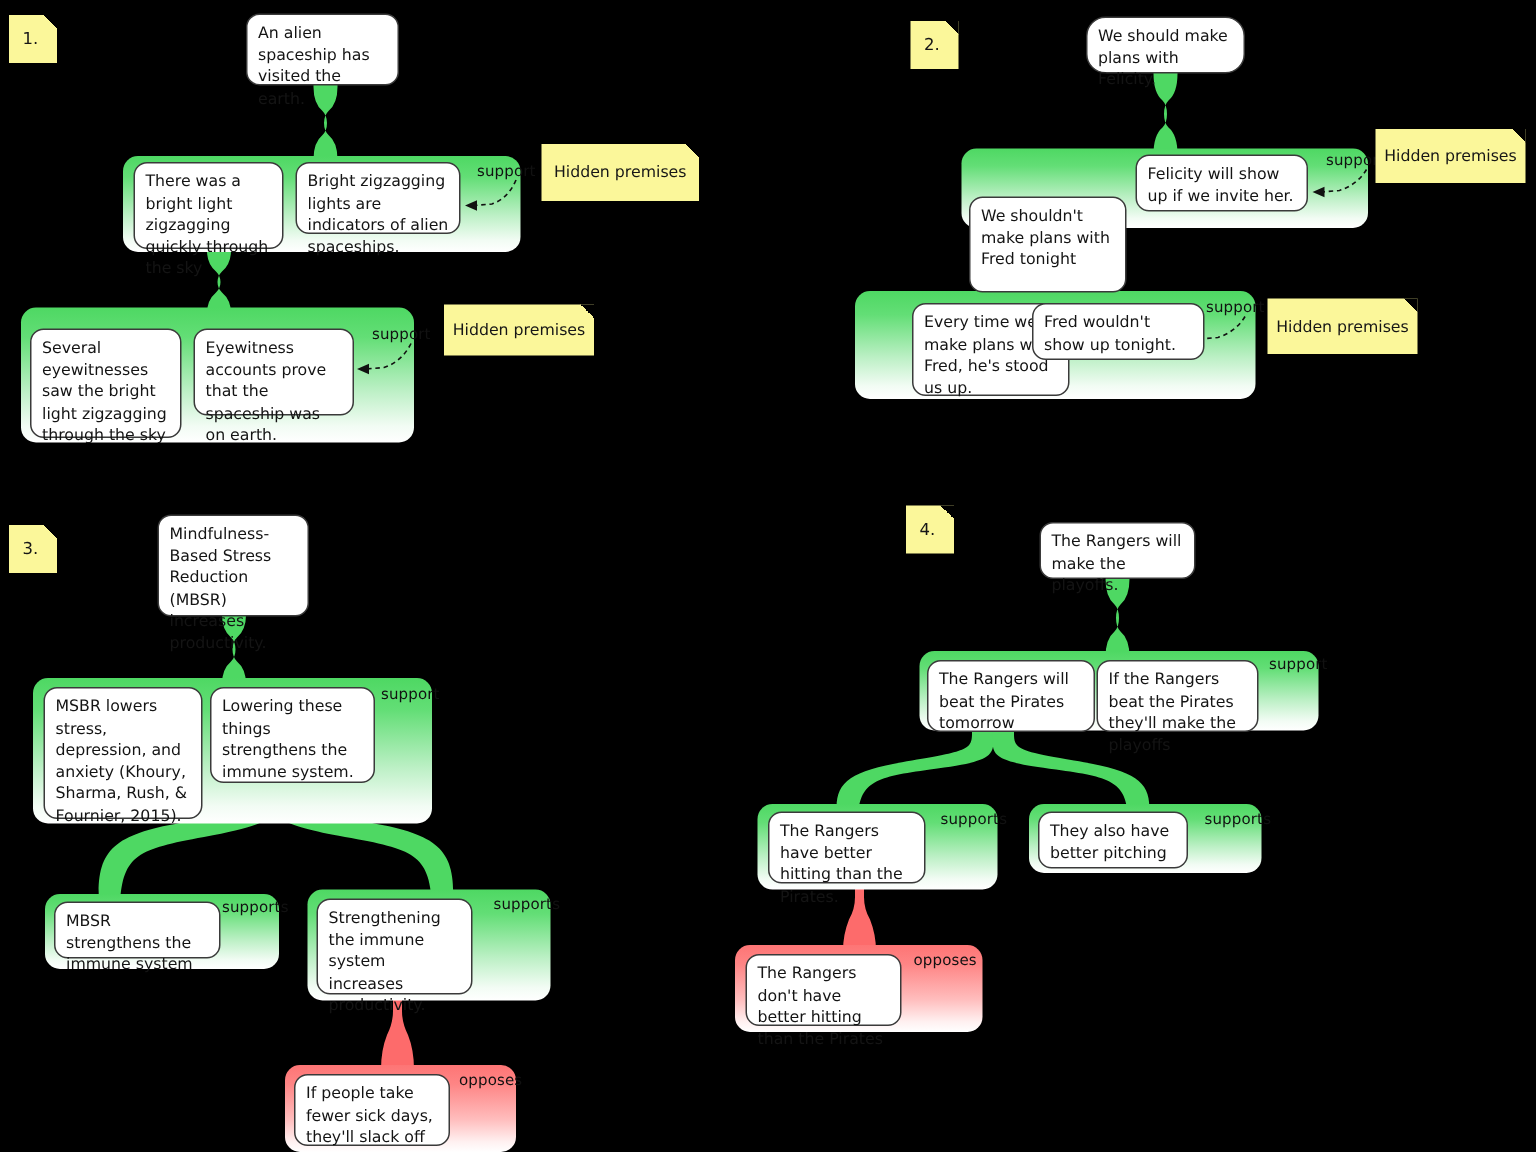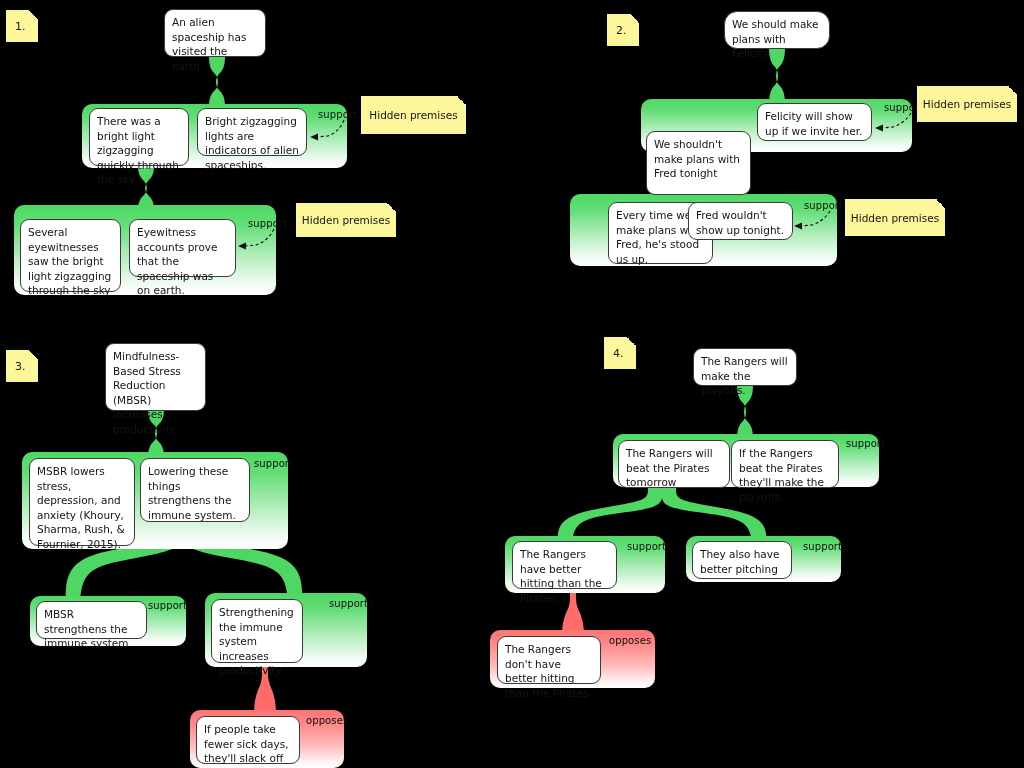--- a/index.html
+++ b/index.html
@@ -163,21 +163,21 @@
 
   <div class="band green" style="left:570px;top:194px;width:267px;height:72px;">
     <span class="tag" style="left:234px;top:7px;">support</span>
     <svg style="position:absolute;left:218px;top:15px;" width="44" height="22" viewBox="0 0 44 22">
       <path d="M42 2 Q36 12 24 16 L12 17" stroke="#111" stroke-width="1.1" fill="none" stroke-dasharray="3,2.5"></path>
       <path d="M6 17 L14 13.5 L14 20.5 Z" fill="#111"></path>
     </svg>
   </div>
 
   <div class="claim" style="left:576px;top:202px;width:105px;height:62px;margin-left:32px;">Every time we make plans with Fred, he's stood us up.</div>
-  <div class="claim" style="left:688px;top:202px;width:105px;height:38px;">Fred wouldn't show up tonight.</div>
+  <div class="claim" style="left:688px;top:202px;width:115px;height:38px;">Fred wouldn't show up tonight.</div>
 
   <div class="note hidden-note" style="left:845px;top:199px;width:100px;height:37px;">
     <span class="corner"></span>
     <span class="txt">Hidden premises</span>
   </div>
 
   <div class="note num" style="left:6px;top:350px;width:32px;height:32px;">
     <span class="corner"></span>
     <span class="txt">3.</span>
   </div>
@@ -210,21 +210,21 @@
   </div>
 
   <div class="band green" style="left:30px;top:596px;width:156px;height:50px;">
     <span class="tag" style="left:118px;top:5px;">supports</span>
   </div>
   <div class="claim" style="left:36px;top:601px;width:111px;height:38px;">MBSR strengthens the immune system</div>
 
   <div class="band green" style="left:205px;top:593px;width:162px;height:74px;">
     <span class="tag" style="left:124px;top:6px;">supports</span>
   </div>
-  <div class="claim" style="left:211px;top:599px;width:92px;height:64px;">Strengthening the immune system increases productivity.</div>
+  <div class="claim" style="left:211px;top:599px;width:104px;height:64px;">Strengthening the immune system increases productivity.</div>
 
   <div class="vconn" style="left:243px;top:660px;width:44px;height:56px;">
     <svg width="44" height="56" viewBox="0 0 44 56">
       <rect x="9" y="0" width="26" height="4" fill="#fd6b6b"></rect>
       <path d="M19 3 L25 3 L25 14 Q25 22 29 30 Q33 40 33 53 L33 56 L11 56 L11 53 Q11 40 15 30 Q19 22 19 14 Z" fill="#fd6b6b"></path>
     </svg>
   </div>
 
   <div class="band red" style="left:190px;top:710px;width:154px;height:58px;">
     <span class="tag" style="left:116px;top:6px;">opposes</span>

